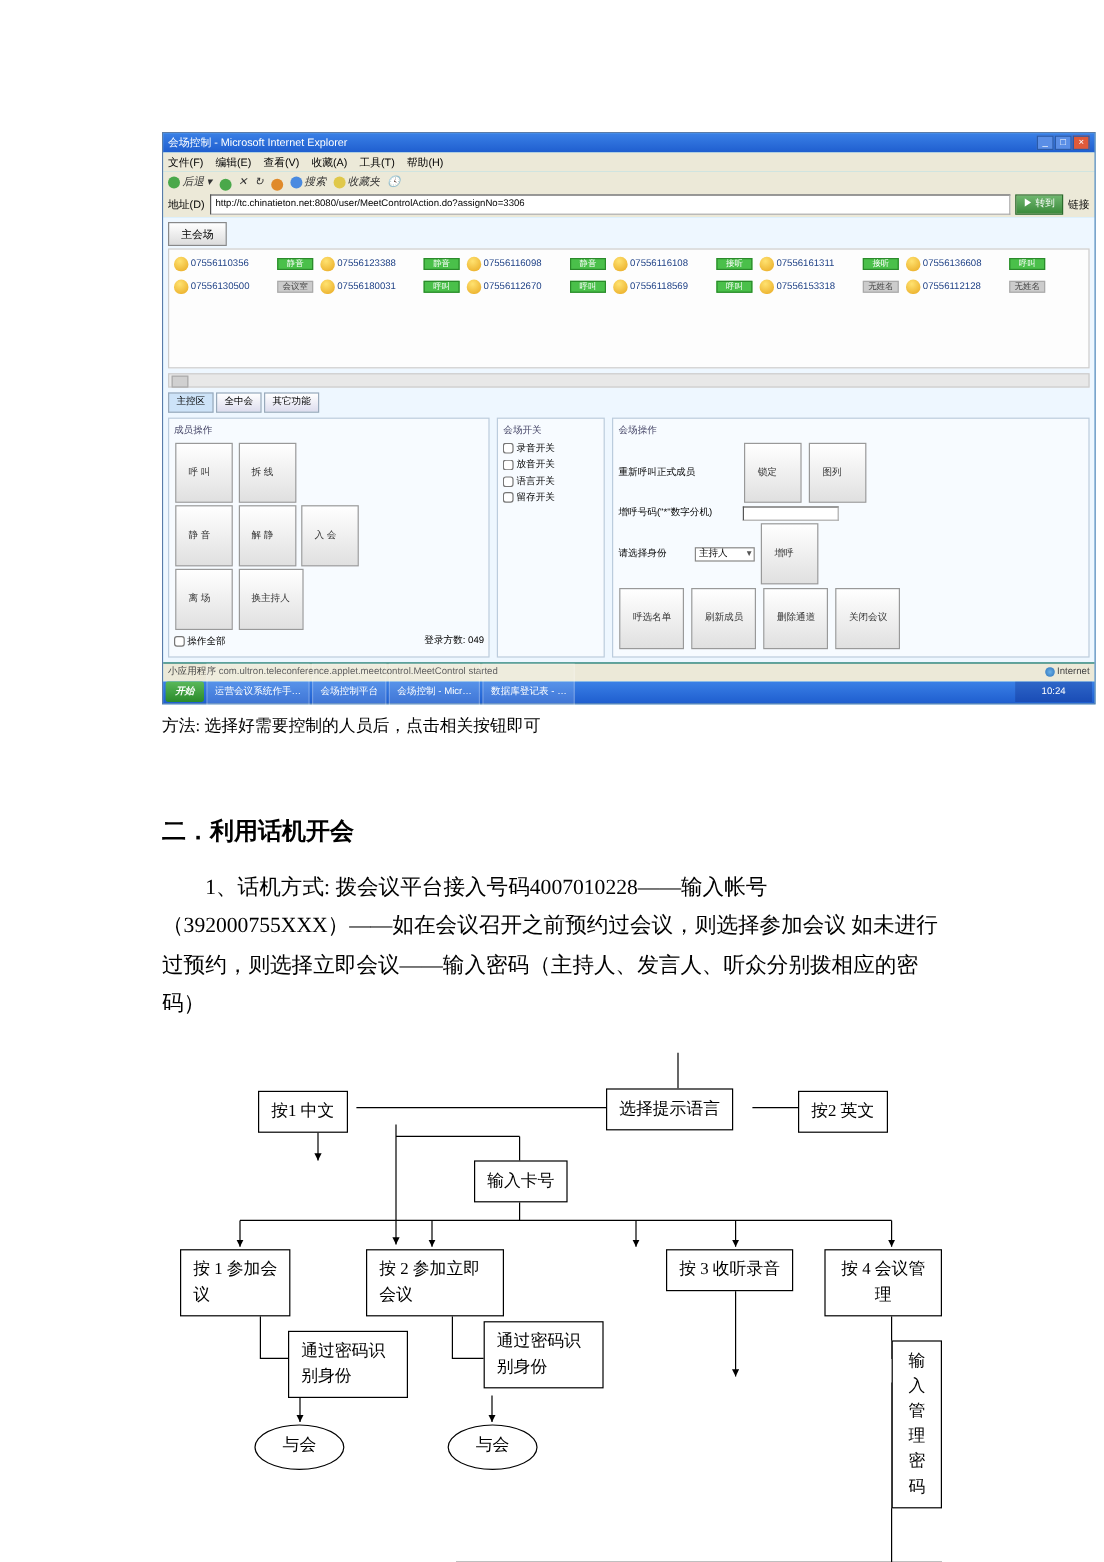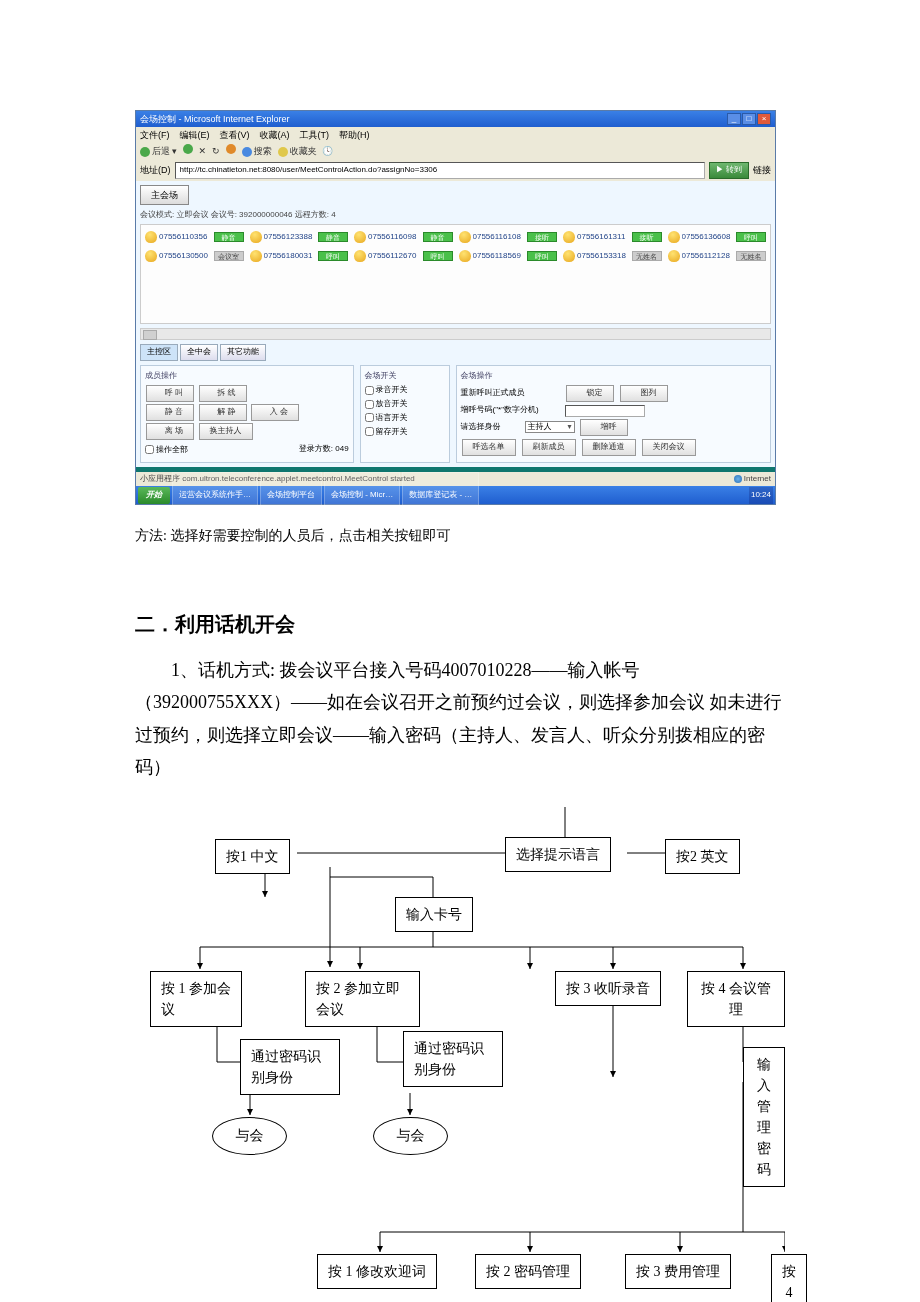--- a/index.html
+++ b/index.html
@@ -7,26 +7,26 @@
       background: #fff;
       font-family: "SimSun", "宋体", serif;
       font-size: 14px;
       line-height: 1.6;
       width: 920px;
       padding: 110px 135px 60px 135px;
     }
 
     
     .ie-frame {
-      width: 641px;
+      width: 778px;
       border: 1px solid #5a7ba8;
       background: #7dd3fc;
       font-family: Tahoma, Arial, sans-serif;
       font-size: 9px;
-      margin-bottom: 20px;
+      margin-bottom: 8px;
     }
     .ie-titlebar {
       background: linear-gradient(#3a80e6, #1f5ecf);
       color: #fff;
       padding: 2px 4px;
       display: flex;
       justify-content: space-between;
       align-items: center;
       height: 16px;
     }
@@ -41,22 +41,23 @@
     .ie-menubar {
       background: #ece9d8;
       padding: 1px 4px;
       display: flex; gap: 10px;
       font-size: 9px;
       color: #000;
     }
     .ie-toolbar {
       background: #ece9d8;
       padding: 1px 4px;
-      display: flex; gap: 6px; align-items: flex-start;
+      display: flex; gap: 6px; align-items: flex-end;
       font-size: 9px;
+      font-style: italic;
     }
     .tb-btn {
       display: inline-flex; align-items: center; gap: 2px;
       color: #333;
     }
     .tb-icon {
       width: 10px; height: 10px; border-radius: 50%;
       display: inline-block;
     }
     .tb-icon.back { background: #4aa84a; }
@@ -159,45 +160,45 @@
     .ctrl-group {
       border: 1px solid #bcd;
       padding: 4px;
       background: #f7fbff;
     }
     .ctrl-group .gtitle { font-size: 8px; color: #446; margin-bottom: 2px; }
     .btn-s {
       display: inline-block;
       background: linear-gradient(#fff,#e0e0e0);
       border: 1px solid #999;
-      padding: 1px 10px;
+      padding: 18px 10px;
       font-size: 8px;
       margin: 1px;
       color: #333;
       min-width: 48px;
-      text-align: right;
+      text-align: left;
     }
     .chk { font-size: 8px; display: block; margin: 1px 0; }
     .chk input { width: 9px; height: 9px; vertical-align: middle; margin-right: 2px; }
     .txt-field {
       background: #fff; border: 1px inset #aaa;
       width: 80px; height: 12px; font-size: 8px; padding: 0 2px;
       display: inline-block;
     }
     .sel-field {
       background: #fff; border: 1px solid #888;
       width: 50px; height: 12px; font-size: 8px;
       display: inline-flex; align-items: center; padding: 0 2px;
       justify-content: space-between;
     }
     .sel-field::after { content: "▾"; color: #555; }
 
     .ie-status {
       background: #ece9d8;
-      border-top: 5px solid #0f766e;
+      border-top: 1px solid #0f766e;
       padding: 1px 4px;
       font-size: 8px;
       display: flex;
       justify-content: space-between;
       color: #444;
     }
     .ie-status .inet {
       display: inline-flex; align-items: center; gap: 2px;
     }
     .globe-icon {
@@ -223,21 +224,21 @@
       background: rgba(255,255,255,0.15);
       padding: 16px 6px;
       border: 1px solid rgba(255,255,255,0.25);
       max-width: 100px;
       overflow: hidden;
       white-space: nowrap;
     }
     .tray {
       margin-left: auto;
       background: rgba(0,0,80,0.2);
-      padding: 2px 2px;
+      padding: 2px 22px;
     }
 
     
     .body-text { font-size: 14px; color: #000; }
     .body-text p { margin: 2px 0; }
 
     h2.section {
       font-family: "SimHei", "黑体", sans-serif;
       font-size: 20px;
       font-weight: bold;
@@ -337,21 +338,20 @@
 
   <div class="ie-addrbar">
     <span>地址(D)</span>
     <span class="addr">http://tc.chinatieton.net:8080/user/MeetControlAction.do?assignNo=3306</span>
     <span class="go">▶ <span>转到</span></span>
     <span>链接</span>
   </div>
 
   <div class="ie-content">
     <span class="conf-btn-main">主会场</span>
-    <div class="conf-meta">会议模式: 立即会议    会议号: 392000000046    远程方数: 4</div>
 
     <div class="participants">
       <div class="prow" id="prow1">
           <div class="pcell">
             <span class="bell-icon"></span>
             <span class="num">07556110356</span>
             <span class="stat">静音</span>
           </div>
           <div class="pcell">
             <span class="bell-icon"></span>

